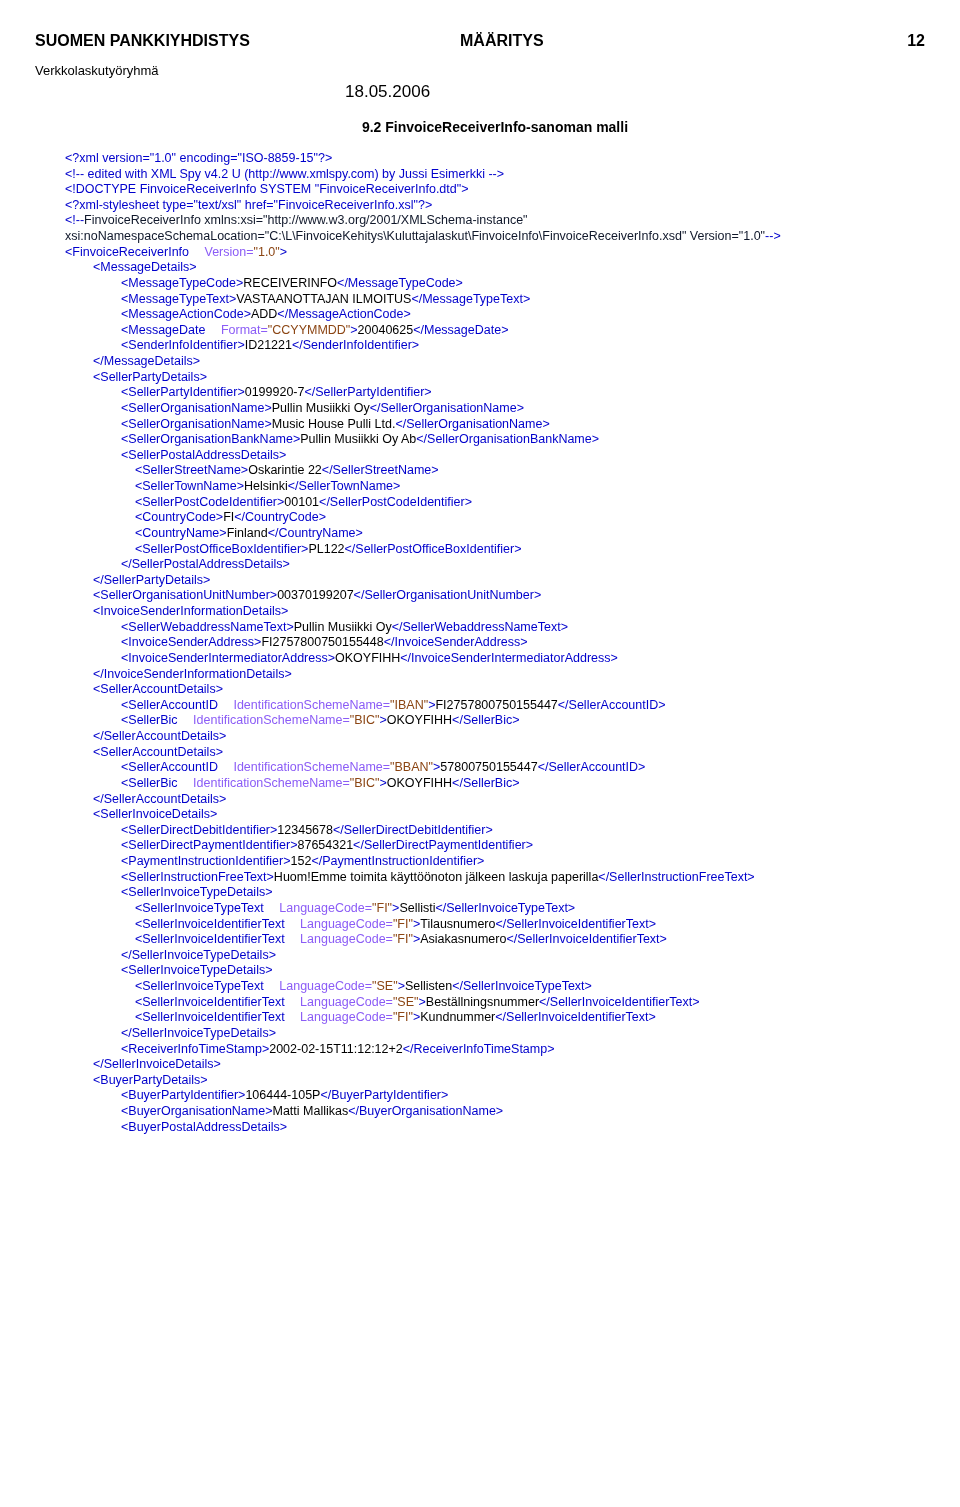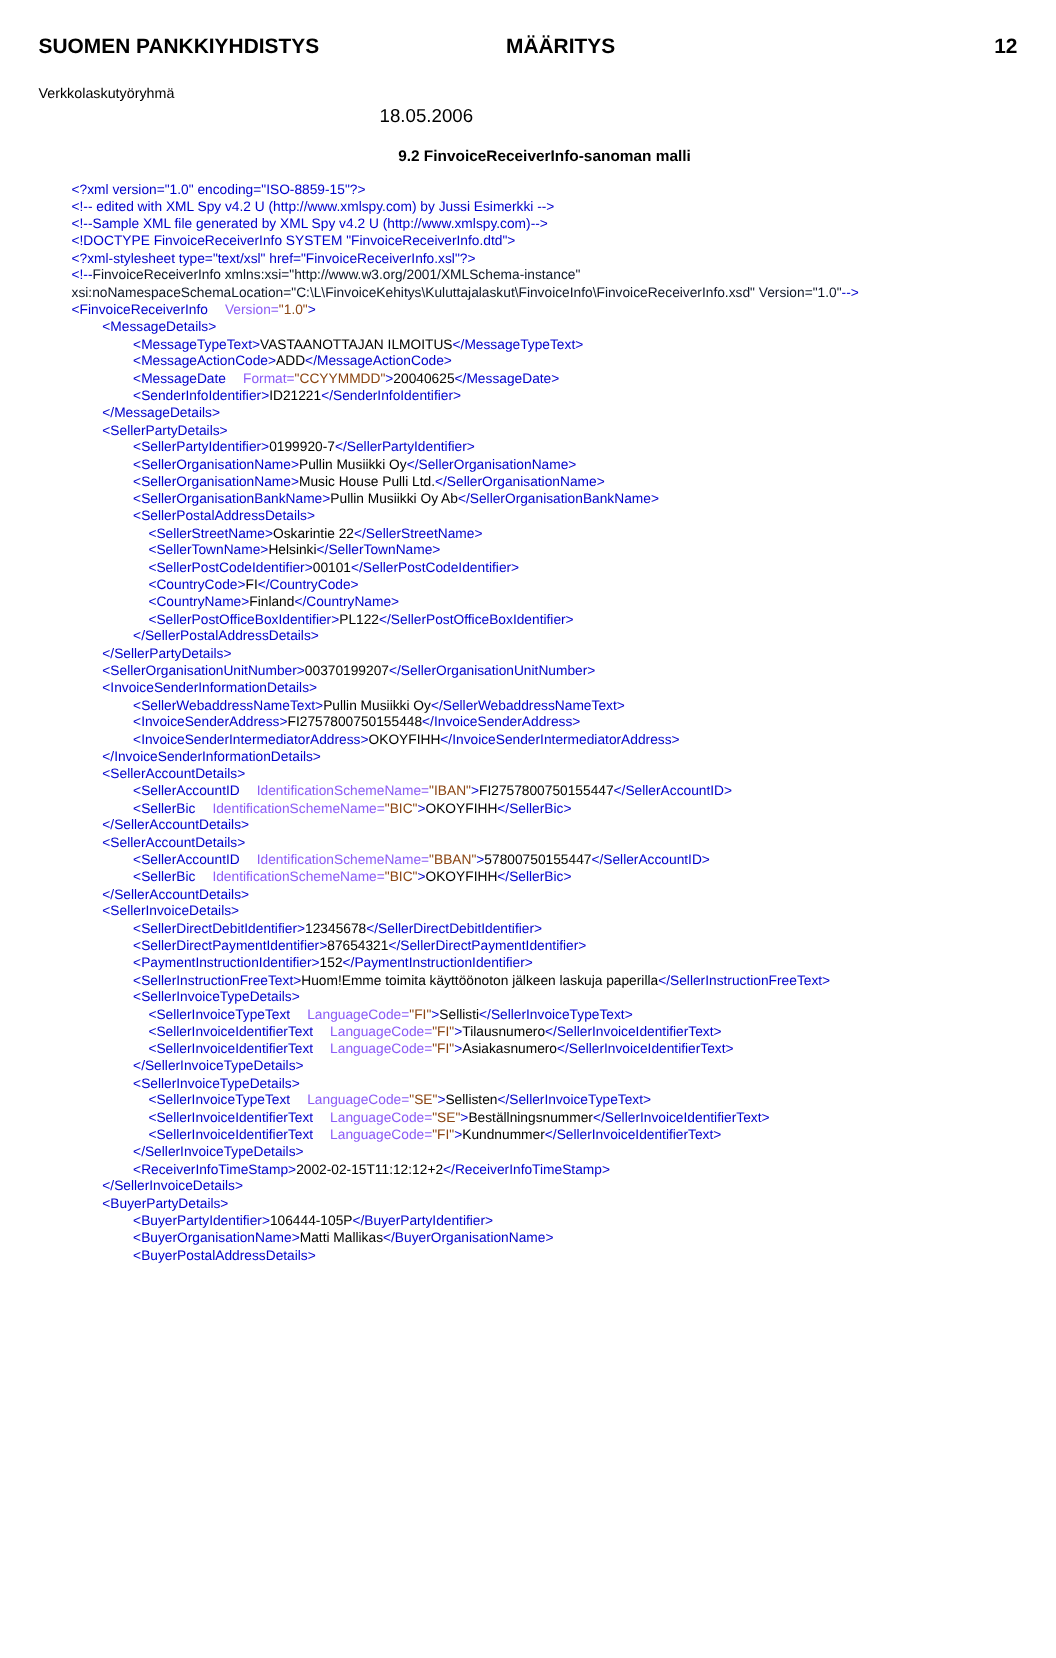--- a/index.html
+++ b/index.html
@@ -9,22 +9,22 @@
     padding: 30px 35px;
     background: #fff;
     color: #000;
     line-height: 1.35;
     width: 960px;
     box-sizing: border-box;
   }
   .header-row {
     display: flex;
     font-weight: bold;
-    font-size: 19px;
-    margin-bottom: 20px;
+    font-size: 16px;
+    margin-bottom: 10px;
   }
   .header-left { flex: 1; }
   .header-mid { flex: 1; text-align: left; }
   .header-right { width: 40px; text-align: right; }
   .sub-header { font-size: 13px; margin-top: 4px; }
   .date { font-size: 17px; margin-left: 310px; margin-top: 2px; margin-bottom: 14px; }
   .section-title { font-weight: bold; font-size: 14px; margin: 10px 0 14px 30px; text-align: center; }
   .xml-block { margin-left: 30px; font-size: 12.5px; line-height: 1.25; }
   .blue { color: #0000cc; }
   .green { color: #0f172a; }
@@ -43,27 +43,27 @@
   <div class="header-mid">MÄÄRITYS</div>
   <div class="header-right">12</div>
 </div>
 <div class="sub-header">Verkkolaskutyöryhmä</div>
 <div class="date">18.05.2006</div>
 <div class="section-title">9.2  FinvoiceReceiverInfo-sanoman malli</div>
 
 <div class="xml-block">
 <div class="i4"><span class="blue">&lt;?xml version="1.0" encoding="ISO-8859-15"?&gt;</span></div>
 <div class="i4"><span class="blue">&lt;!-- edited with XML Spy v4.2 U (http://www.xmlspy.com) by Jussi Esimerkki --&gt;</span></div>
-<div class="i4"><span class="blue">&lt;!--Sample XML file generated by XML Spy v4.2 U (http://www.xmlspy.com)--&gt;</span></div>
 <div class="i4"><span class="blue">&lt;!DOCTYPE FinvoiceReceiverInfo SYSTEM "FinvoiceReceiverInfo.dtd"&gt;</span></div>
 <div class="i4"><span class="blue">&lt;?xml-stylesheet type="text/xsl" href="FinvoiceReceiverInfo.xsl"?&gt;</span></div>
 <div class="i4"><span class="blue">&lt;!--</span><span class="green">FinvoiceReceiverInfo xmlns:xsi="http://www.w3.org/2001/XMLSchema-instance" xsi:noNamespaceSchemaLocation="C:\L\FinvoiceKehitys\Kuluttajalaskut\FinvoiceInfo\FinvoiceReceiverInfo.xsd" Version="1.0"</span><span class="blue">--&gt;</span></div>
 <div class="i4"><span class="blue">&lt;FinvoiceReceiverInfo</span><span class="red"> Version=</span><span class="brown">"1.0"</span><span class="blue">&gt;</span></div>
 
 <div class="i8"><span class="blue">&lt;MessageDetails&gt;</span></div>
+<div class="i12"><span class="blue">&lt;MessageTypeCode&gt;</span><span class="black">RECEIVERINFO</span><span class="blue">&lt;/MessageTypeCode&gt;</span></div>
 <div class="i12"><span class="blue">&lt;MessageTypeText&gt;</span><span class="black">VASTAANOTTAJAN ILMOITUS</span><span class="blue">&lt;/MessageTypeText&gt;</span></div>
 <div class="i12"><span class="blue">&lt;MessageActionCode&gt;</span><span class="black">ADD</span><span class="blue">&lt;/MessageActionCode&gt;</span></div>
 <div class="i12"><span class="blue">&lt;MessageDate</span><span class="red"> Format=</span><span class="brown">"CCYYMMDD"</span><span class="blue">&gt;</span><span class="black">20040625</span><span class="blue">&lt;/MessageDate&gt;</span></div>
 <div class="i12"><span class="blue">&lt;SenderInfoIdentifier&gt;</span><span class="black">ID21221</span><span class="blue">&lt;/SenderInfoIdentifier&gt;</span></div>
 <div class="i8"><span class="blue">&lt;/MessageDetails&gt;</span></div>
 
 <div class="i8"><span class="blue">&lt;SellerPartyDetails&gt;</span></div>
 <div class="i12"><span class="blue">&lt;SellerPartyIdentifier&gt;</span><span class="black">0199920-7</span><span class="blue">&lt;/SellerPartyIdentifier&gt;</span></div>
 <div class="i12"><span class="blue">&lt;SellerOrganisationName&gt;</span><span class="black">Pullin Musiikki Oy</span><span class="blue">&lt;/SellerOrganisationName&gt;</span></div>
 <div class="i12"><span class="blue">&lt;SellerOrganisationName&gt;</span><span class="black">Music House Pulli Ltd.</span><span class="blue">&lt;/SellerOrganisationName&gt;</span></div>

